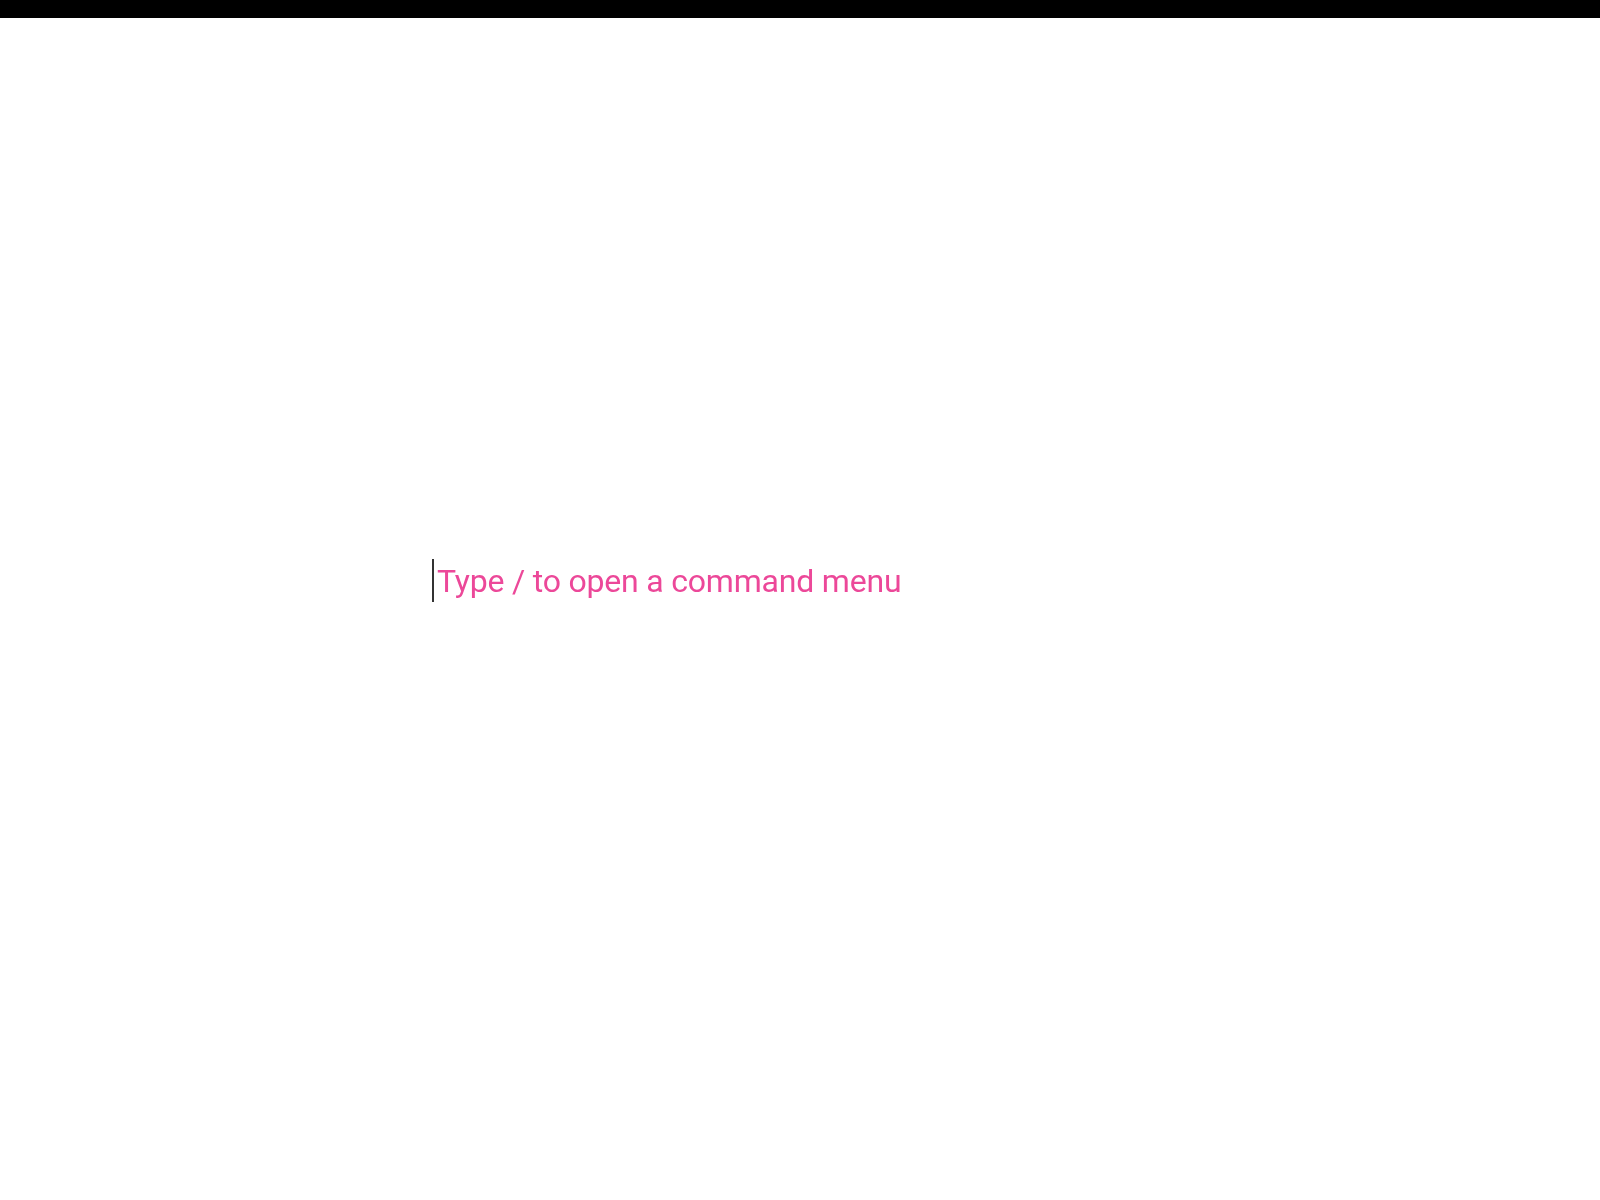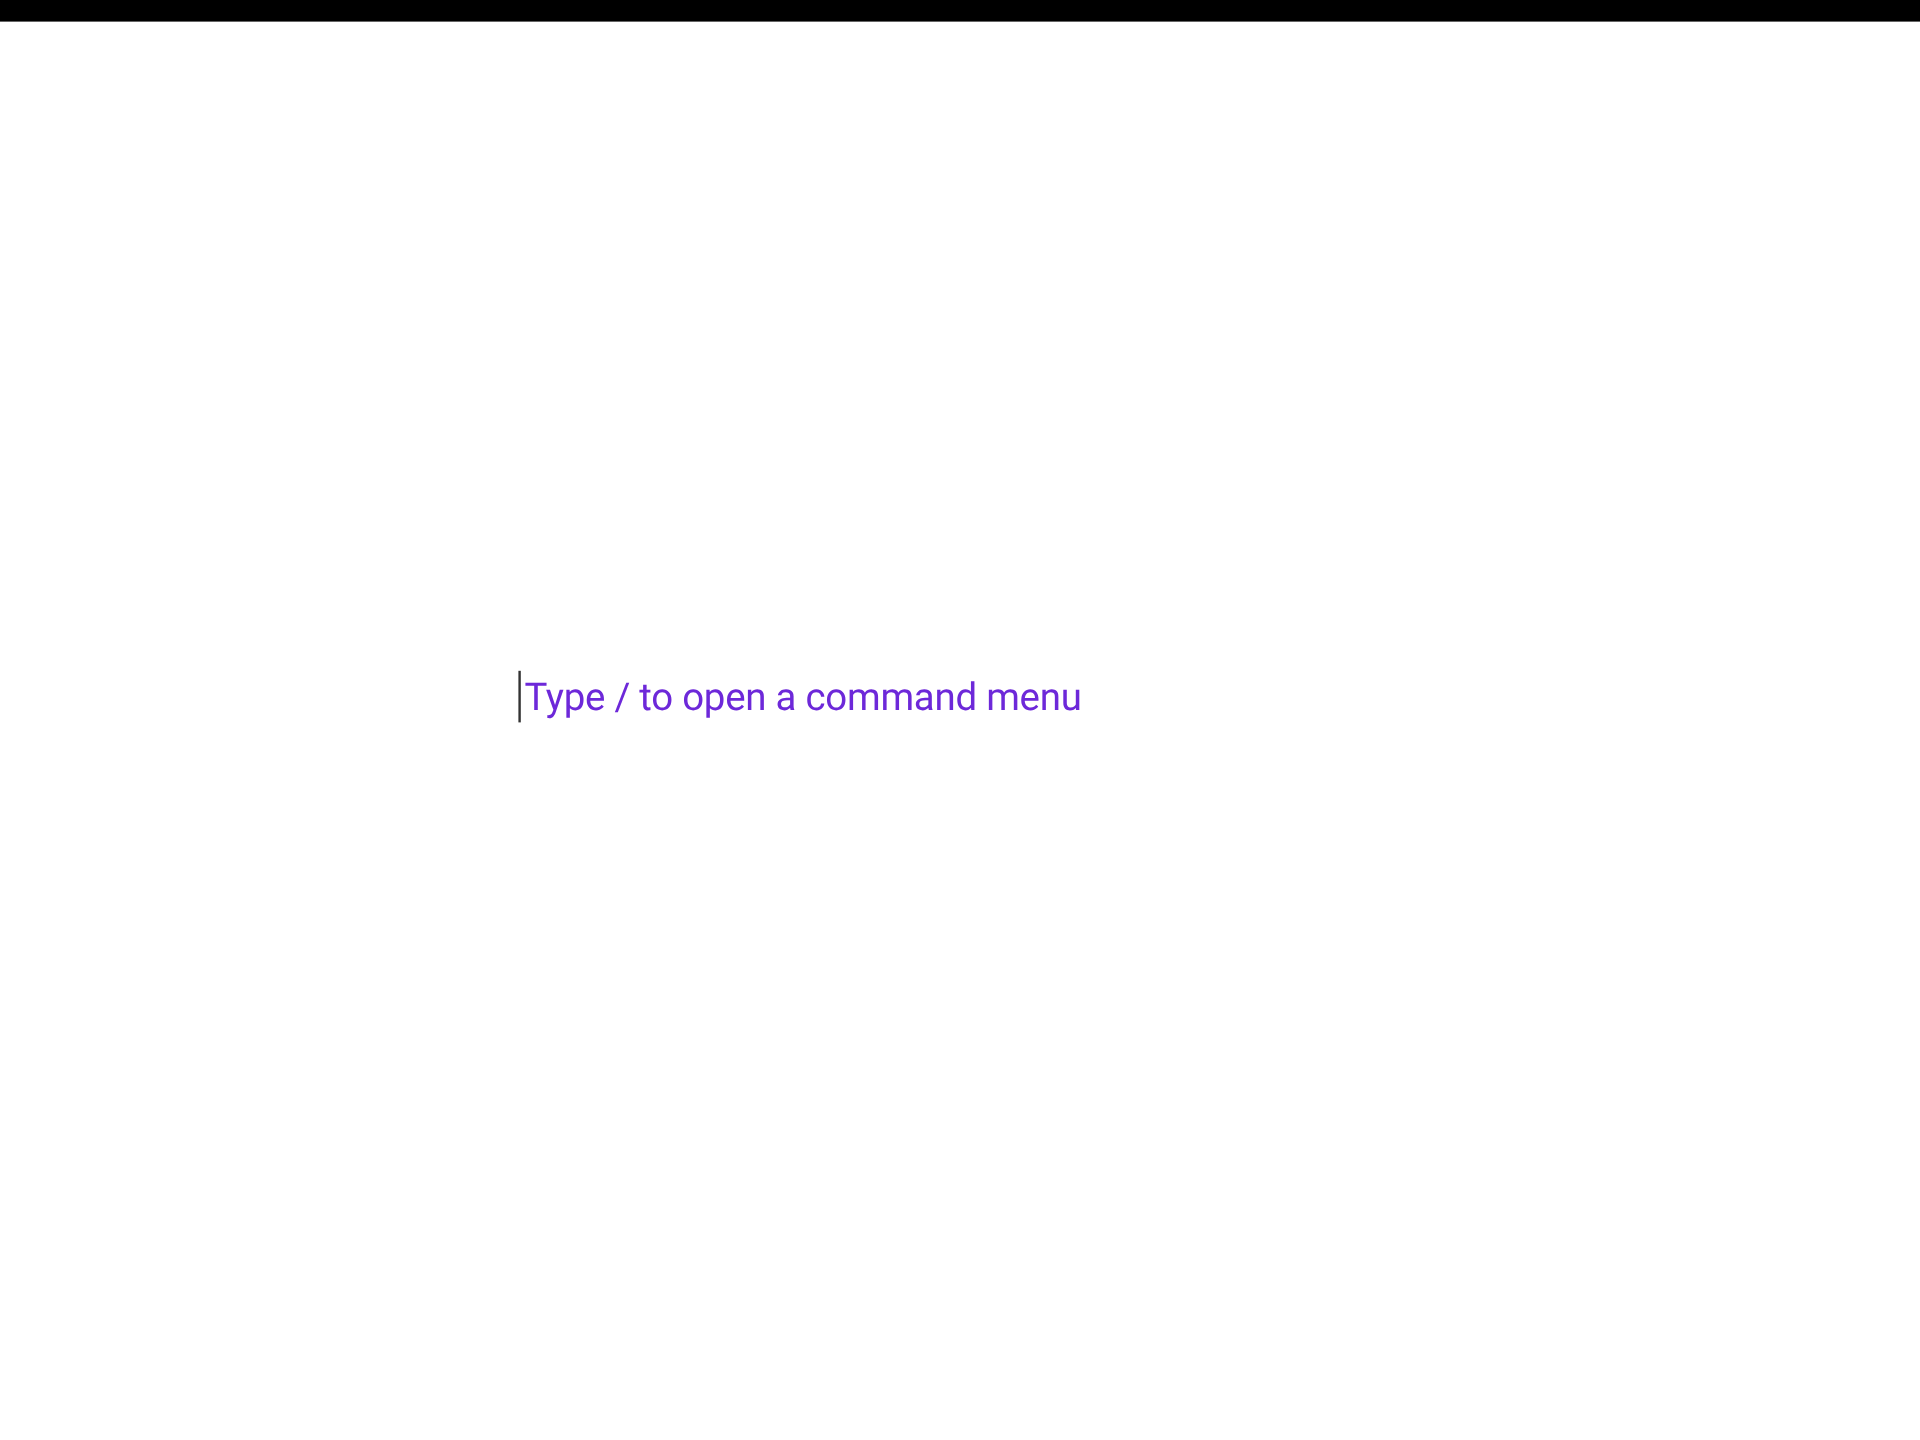--- a/index.html
+++ b/index.html
@@ -31,21 +31,21 @@
       top: 541px;
       width: 2px;
       height: 43px;
       background: #333333;
     }
     .placeholder-text {
       position: absolute;
       left: 437px;
       top: 544px;
       font-size: 32px;
-      color: #6d28d9;
+      color: #ec4899;
       font-weight: 400;
       letter-spacing: -0.2px;
       white-space: nowrap;
     }
   </style>
 </head>
 <body>
 
 <div class="top-bar"></div>
 

